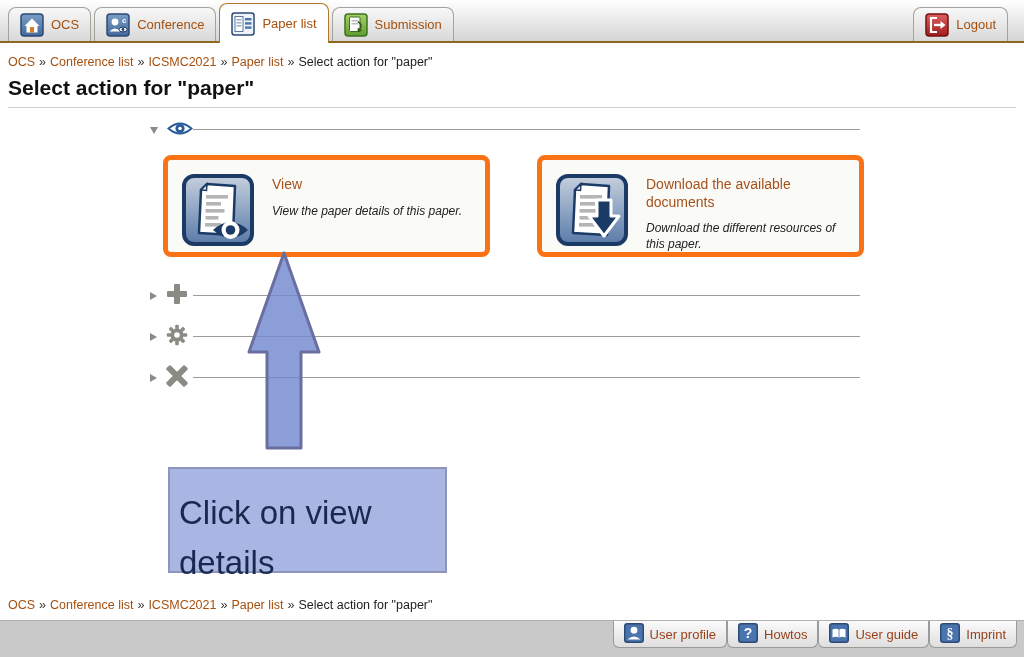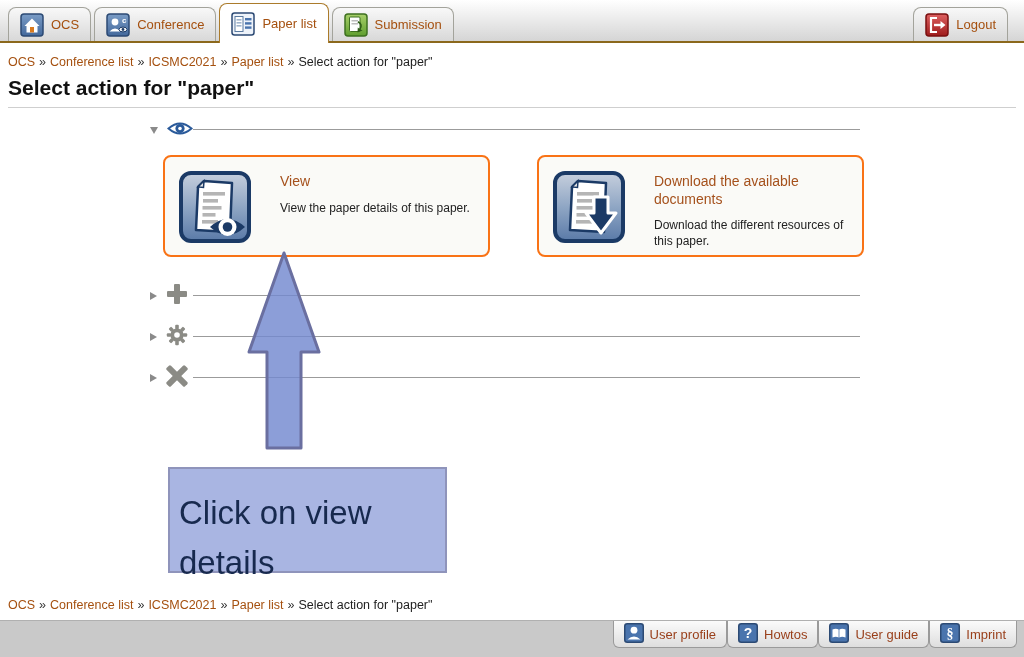--- a/index.html
+++ b/index.html
@@ -47,27 +47,27 @@
 
   
   .secrow { position:absolute; left:150px; height:22px; display:flex; align-items:center; gap:9px; cursor:pointer; }
   .tri-down { width:0; height:0; border-top:7px solid #8a8a8a; border-left:4.5px solid transparent; border-right:4.5px solid transparent; }
   .tri-right { width:0; height:0; border-left:7px solid #8a8a8a; border-top:4.5px solid transparent; border-bottom:4.5px solid transparent; }
   .secline { position:absolute; border-top:1px solid #9b9b9b; left:193px; width:667px; }
 
   
   .card {
     position:absolute; top:155px; width:327px; height:102px;
-    background:#fafaf7; border:2px solid #f97316; border-radius:8px;
-    display:flex; padding:14px; cursor:pointer;gap:11px;
+    background:#fafaf7; border:5px solid #f97316; border-radius:8px;
+    display:flex; padding:14px; cursor:pointer;
   }
   .card .bigicon { width:72px; height:72px; margin-right:18px; flex:none; }
   .card .ctext { padding-top:2px; }
   .card .ctitle { font-size:14px; color:#a5511c; line-height:1.25; }
-  .card .cdesc { font-size:12px; color:#222; line-height:1.35; margin-top:9px; }
+  .card .cdesc { font-size:12px; color:#222; line-height:1.35; margin-top:9px;font-style:italic; }
 
   
   .anno-arrow { position:absolute; left:245px; top:250px; z-index:20; pointer-events:none; }
   .anno-label {
     position:absolute; left:168px; top:467px; width:279px; height:106px; z-index:21;
     background:#a9b5e2; border:2px solid #8f94bb;
     color:#17294e; font-size:33px; line-height:50px; padding:19px 9px;
   }
 
   

